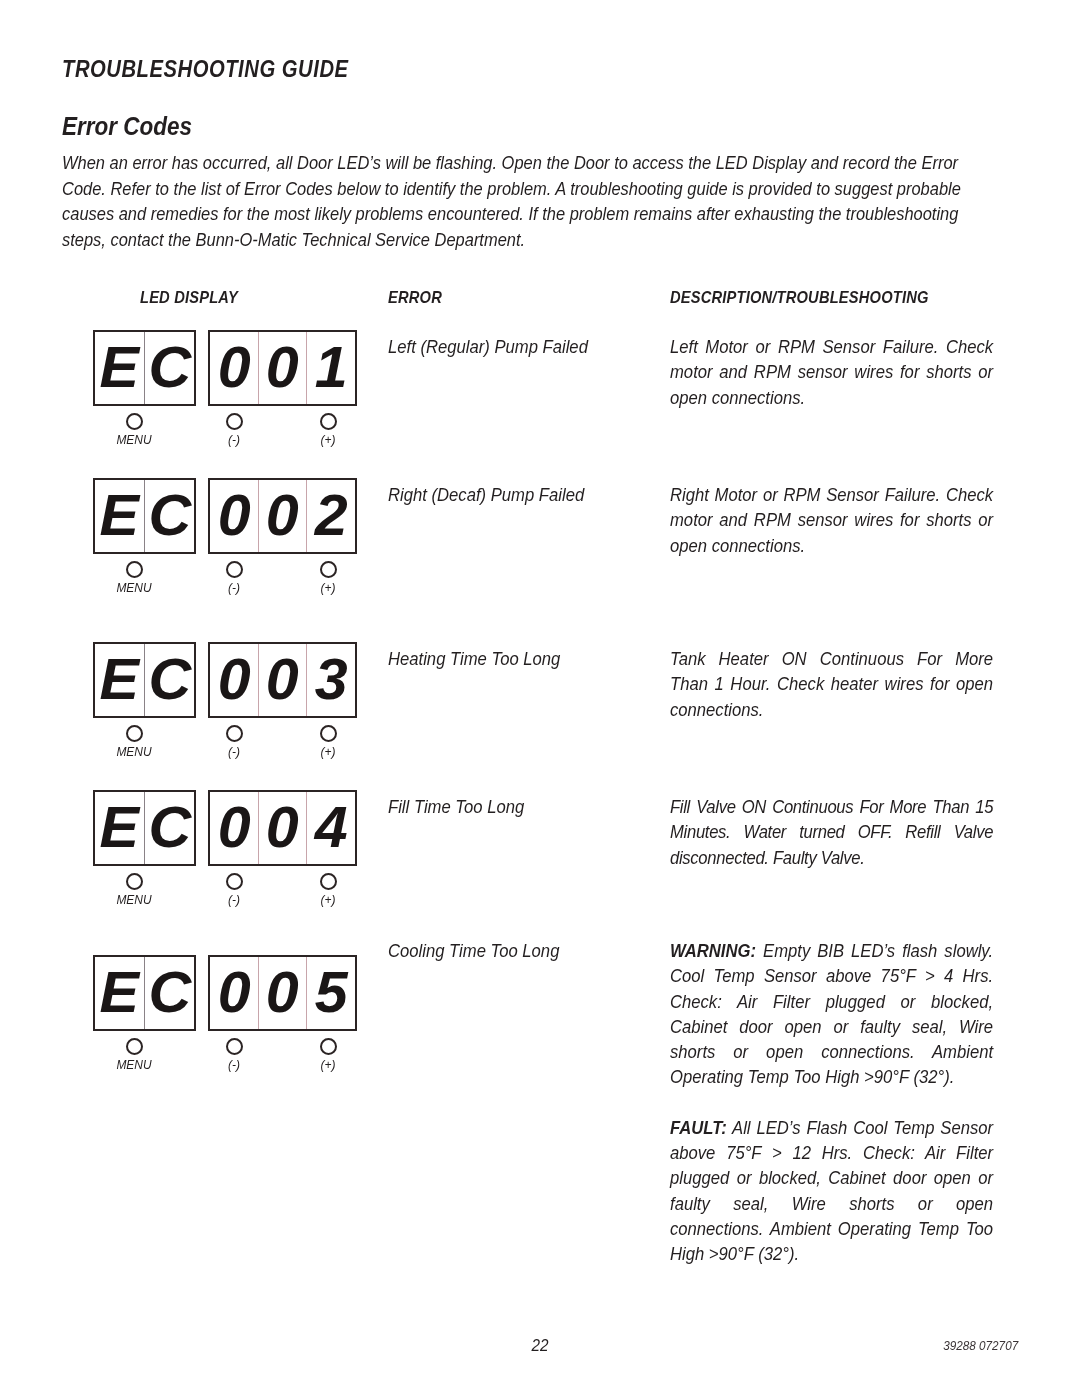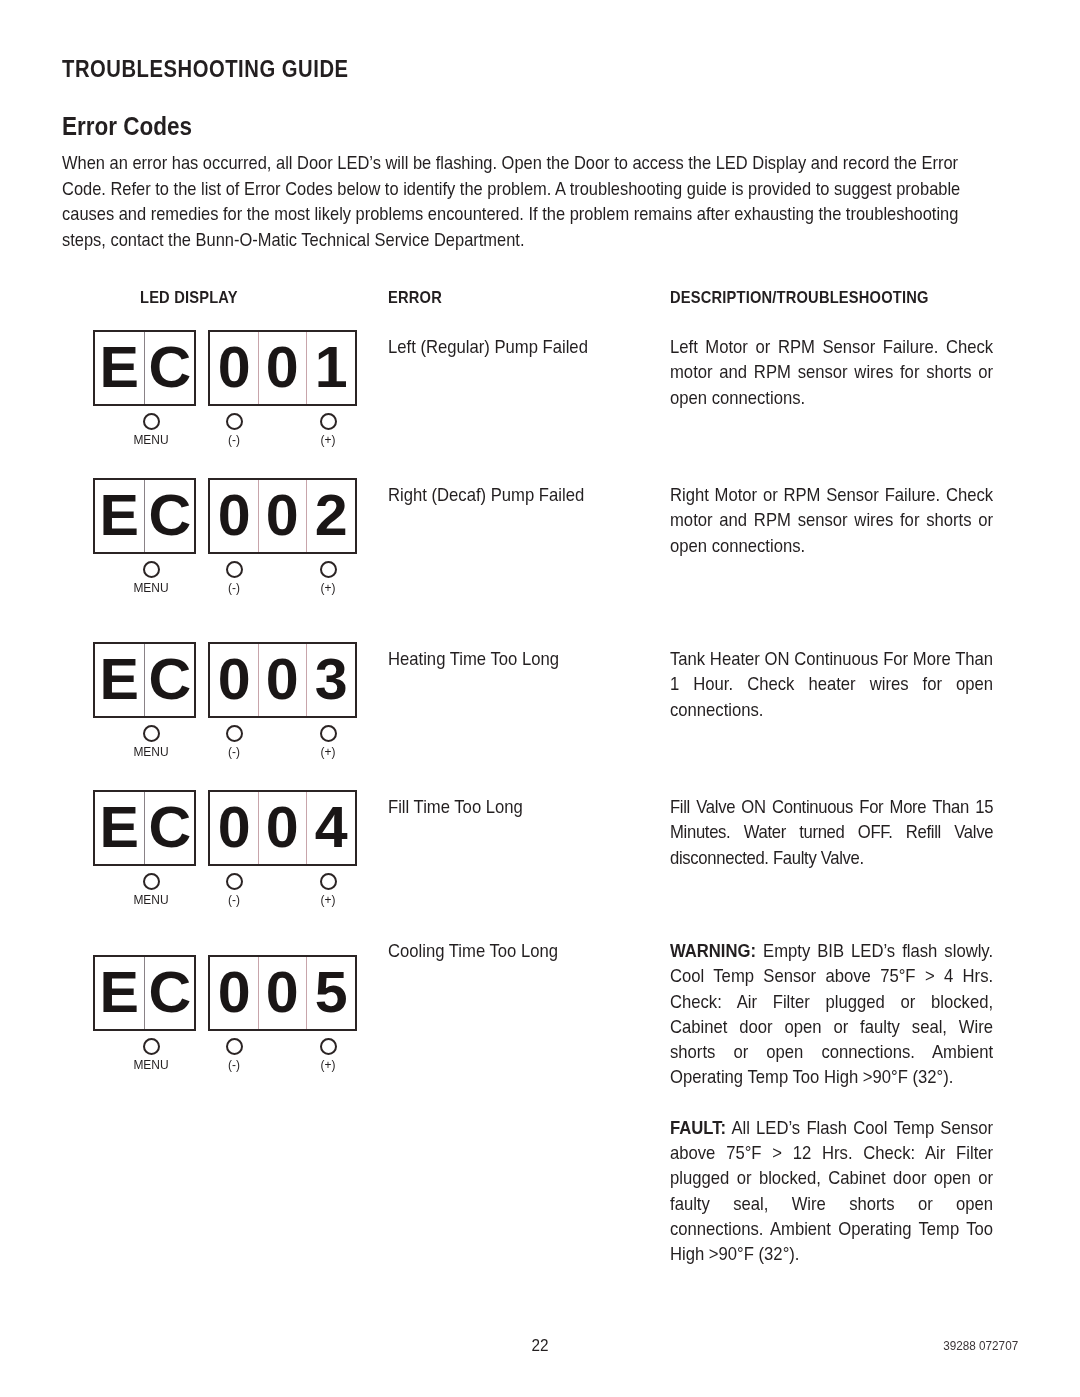--- a/index.html
+++ b/index.html
@@ -12,20 +12,21 @@
     height: 1397px;
     position: relative;
     font-family: "Liberation Sans", sans-serif;
     color: #231f20;
     overflow: hidden;
   }
 
   .page {
     position: absolute;
     inset: 0;
+    font-style: italic;
   }
 
   
   .guide-title {
     position: absolute;
     left: 62px;
     top: 56px;
     font-family: "Liberation Sans", sans-serif;
     font-weight: bold;
     font-size: 23px;
@@ -134,21 +135,21 @@
     background: #ffffff;
     box-sizing: border-box;
   }
   .led-btn .lbl {
     font-size: 13px;
     color: #231f20;
     transform: scaleX(0.92);
     display: block;
     white-space: nowrap;
   }
-  .led-btn.b0 { left: 34px; }
+  .led-btn.b0 { left: 17px; }
   .led-btn.b1 { left: 117px; }
   .led-btn.b2 { left: 211px; }
 
   
   .err-text {
     position: absolute;
     left: 388px;
     width: 270px;
     font-size: 18.5px;
     line-height: 25px;

